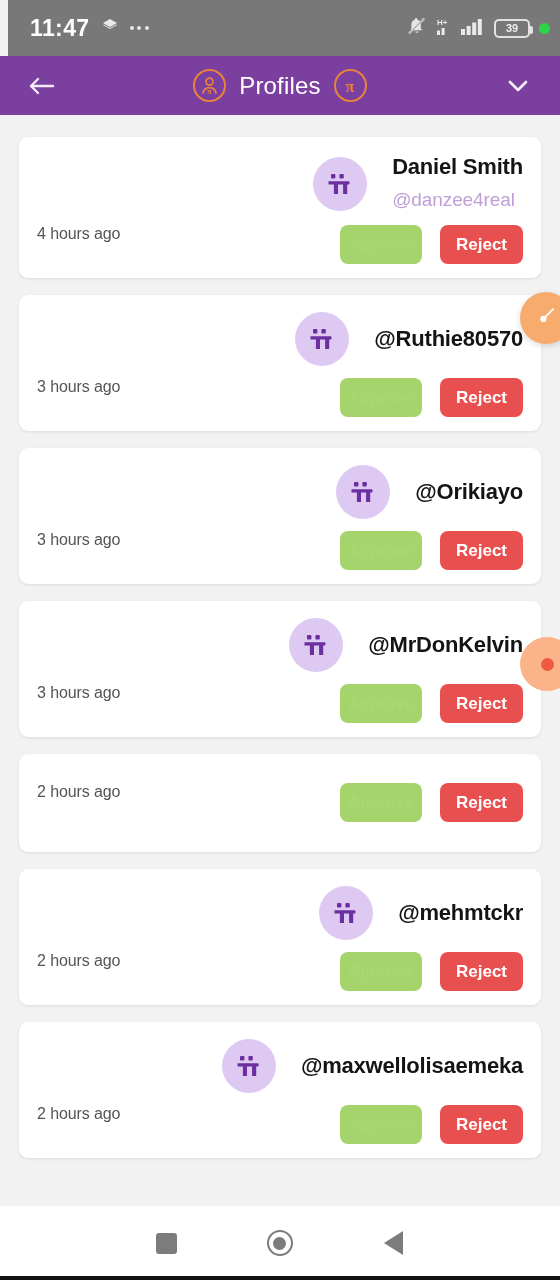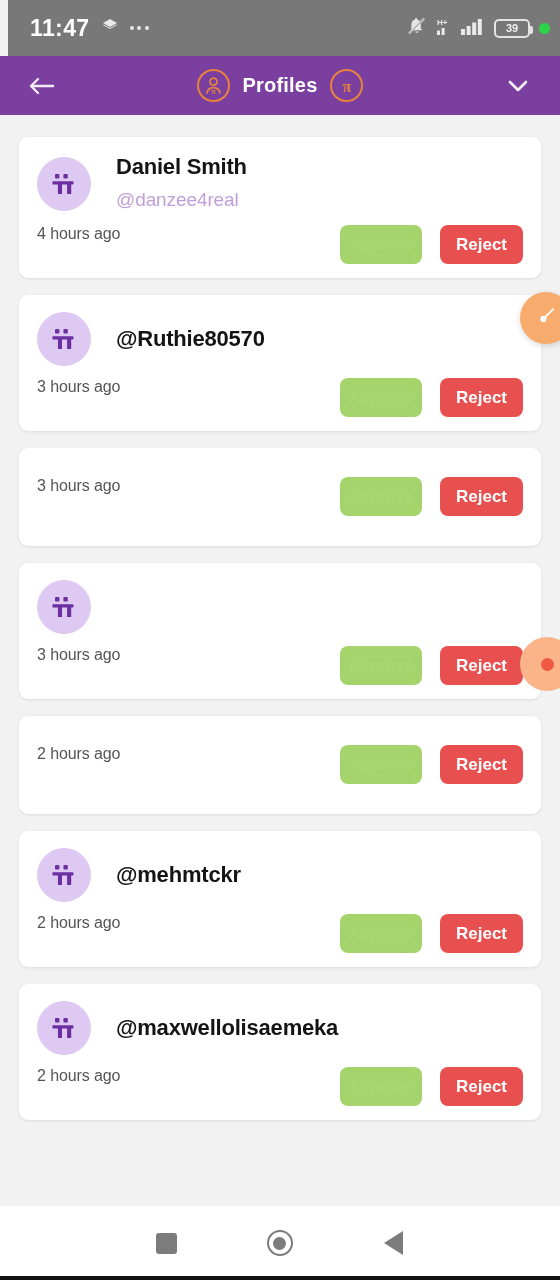--- a/index.html
+++ b/index.html
@@ -34,40 +34,40 @@
   
   .appbar {
     position:absolute; top:56px; left:0; width:560px; height:59px;
     background:#7b3fa0; display:flex; align-items:center; padding:0 22px;
   }
   .appbar-center {
     position:absolute; left:0; right:0; display:flex; align-items:center;
     justify-content:center; gap:13px; pointer-events:none;
   }
   .appbar-center > * { pointer-events:auto; }
-  .appbar-title { color:#ffffff; font-size:20px; font-weight:700; letter-spacing:.2px; }
+  .appbar-title { color:#ffffff; font-size:24px; font-weight:400; letter-spacing:.2px; }
   .circ-ico {
     width:33px; height:33px; border-radius:50%; border:2.4px solid #e8833c;
     display:flex; align-items:center; justify-content:center;
   }
   .back-btn { width:40px; height:40px; display:flex; align-items:center; justify-content:center; }
   .chev-btn { margin-left:auto; width:40px; height:40px; display:flex;
               align-items:center; justify-content:center; }
 
   
   .list {
     position:absolute; top:115px; left:0; width:560px; height:1090px;
     overflow:hidden; background:#f2f2f3; padding-top:22px;
   }
   .card {
     position:relative; margin:0 19px 17px 19px; background:#ffffff;
     border-radius:9px; box-shadow:0 1px 3px rgba(30,20,40,.10);
     padding:17px 18px 14px 18px; min-height:98px;
   }
-  .card-top { display:flex; align-items:center; gap:25px; }
+  .card-top { display:flex; align-items:center; gap:25px;justify-content:flex-end; }
   .avatar {
     width:54px; height:54px; border-radius:50%; background:#ddc9f2;
     flex:0 0 54px; display:flex; align-items:center; justify-content:center;
   }
   .names { display:flex; flex-direction:column; justify-content:center; min-width:0; }
   .pname { font-size:22px; font-weight:700; color:#141414; line-height:1.2;
            letter-spacing:-.2px; white-space:nowrap; }
   .phandle { font-size:19px; color:#c09fd8; line-height:1.3; margin-top:8px;
              letter-spacing:-.1px; white-space:nowrap; }
   .card-bot { display:flex; margin-top:12px; }
@@ -230,36 +230,51 @@
         </div>
         <div class="card-bot">
           <span class="ago">3 hours ago</span>
           <div class="actions">
             <button class="btn-approve">Approve</button>
             <button class="btn-reject">Reject</button>
           </div>
         </div>
       </div>
       <div class="card">
+        <div class="card-top">
+          <div class="avatar">
+            <svg width="34" height="34" viewBox="0 0 34 34">
+              <rect x="8" y="7" width="4.4" height="4.4" rx="1" fill="#6b2fa0"></rect>
+              <rect x="16.4" y="7" width="4.4" height="4.4" rx="1" fill="#6b2fa0"></rect>
+              <path d="M5.5 14.2 H26 a2.6 2.6 0 0 1 0 3.4 H24.2 V27 h-4.1 V17.6 H15 V27 h-4.1 V17.6 H5.5 Z" fill="#6b2fa0"></path>
+            </svg>
+          </div>
+          <div class="names">
+            <div class="pname">@Orikiayo</div>
+          </div>
+        </div>
         <div class="card-bot">
           <span class="ago">3 hours ago</span>
           <div class="actions">
             <button class="btn-approve">Approve</button>
             <button class="btn-reject">Reject</button>
           </div>
         </div>
       </div>
       <div class="card">
         <div class="card-top">
           <div class="avatar">
             <svg width="34" height="34" viewBox="0 0 34 34">
               <rect x="8" y="7" width="4.4" height="4.4" rx="1" fill="#6b2fa0"></rect>
               <rect x="16.4" y="7" width="4.4" height="4.4" rx="1" fill="#6b2fa0"></rect>
               <path d="M5.5 14.2 H26 a2.6 2.6 0 0 1 0 3.4 H24.2 V27 h-4.1 V17.6 H15 V27 h-4.1 V17.6 H5.5 Z" fill="#6b2fa0"></path>
             </svg>
+          </div>
+          <div class="names">
+            <div class="pname">@MrDonKelvin</div>
           </div>
         </div>
         <div class="card-bot">
           <span class="ago">3 hours ago</span>
           <div class="actions">
             <button class="btn-approve">Approve</button>
             <button class="btn-reject">Reject</button>
           </div>
         </div>
       </div>

